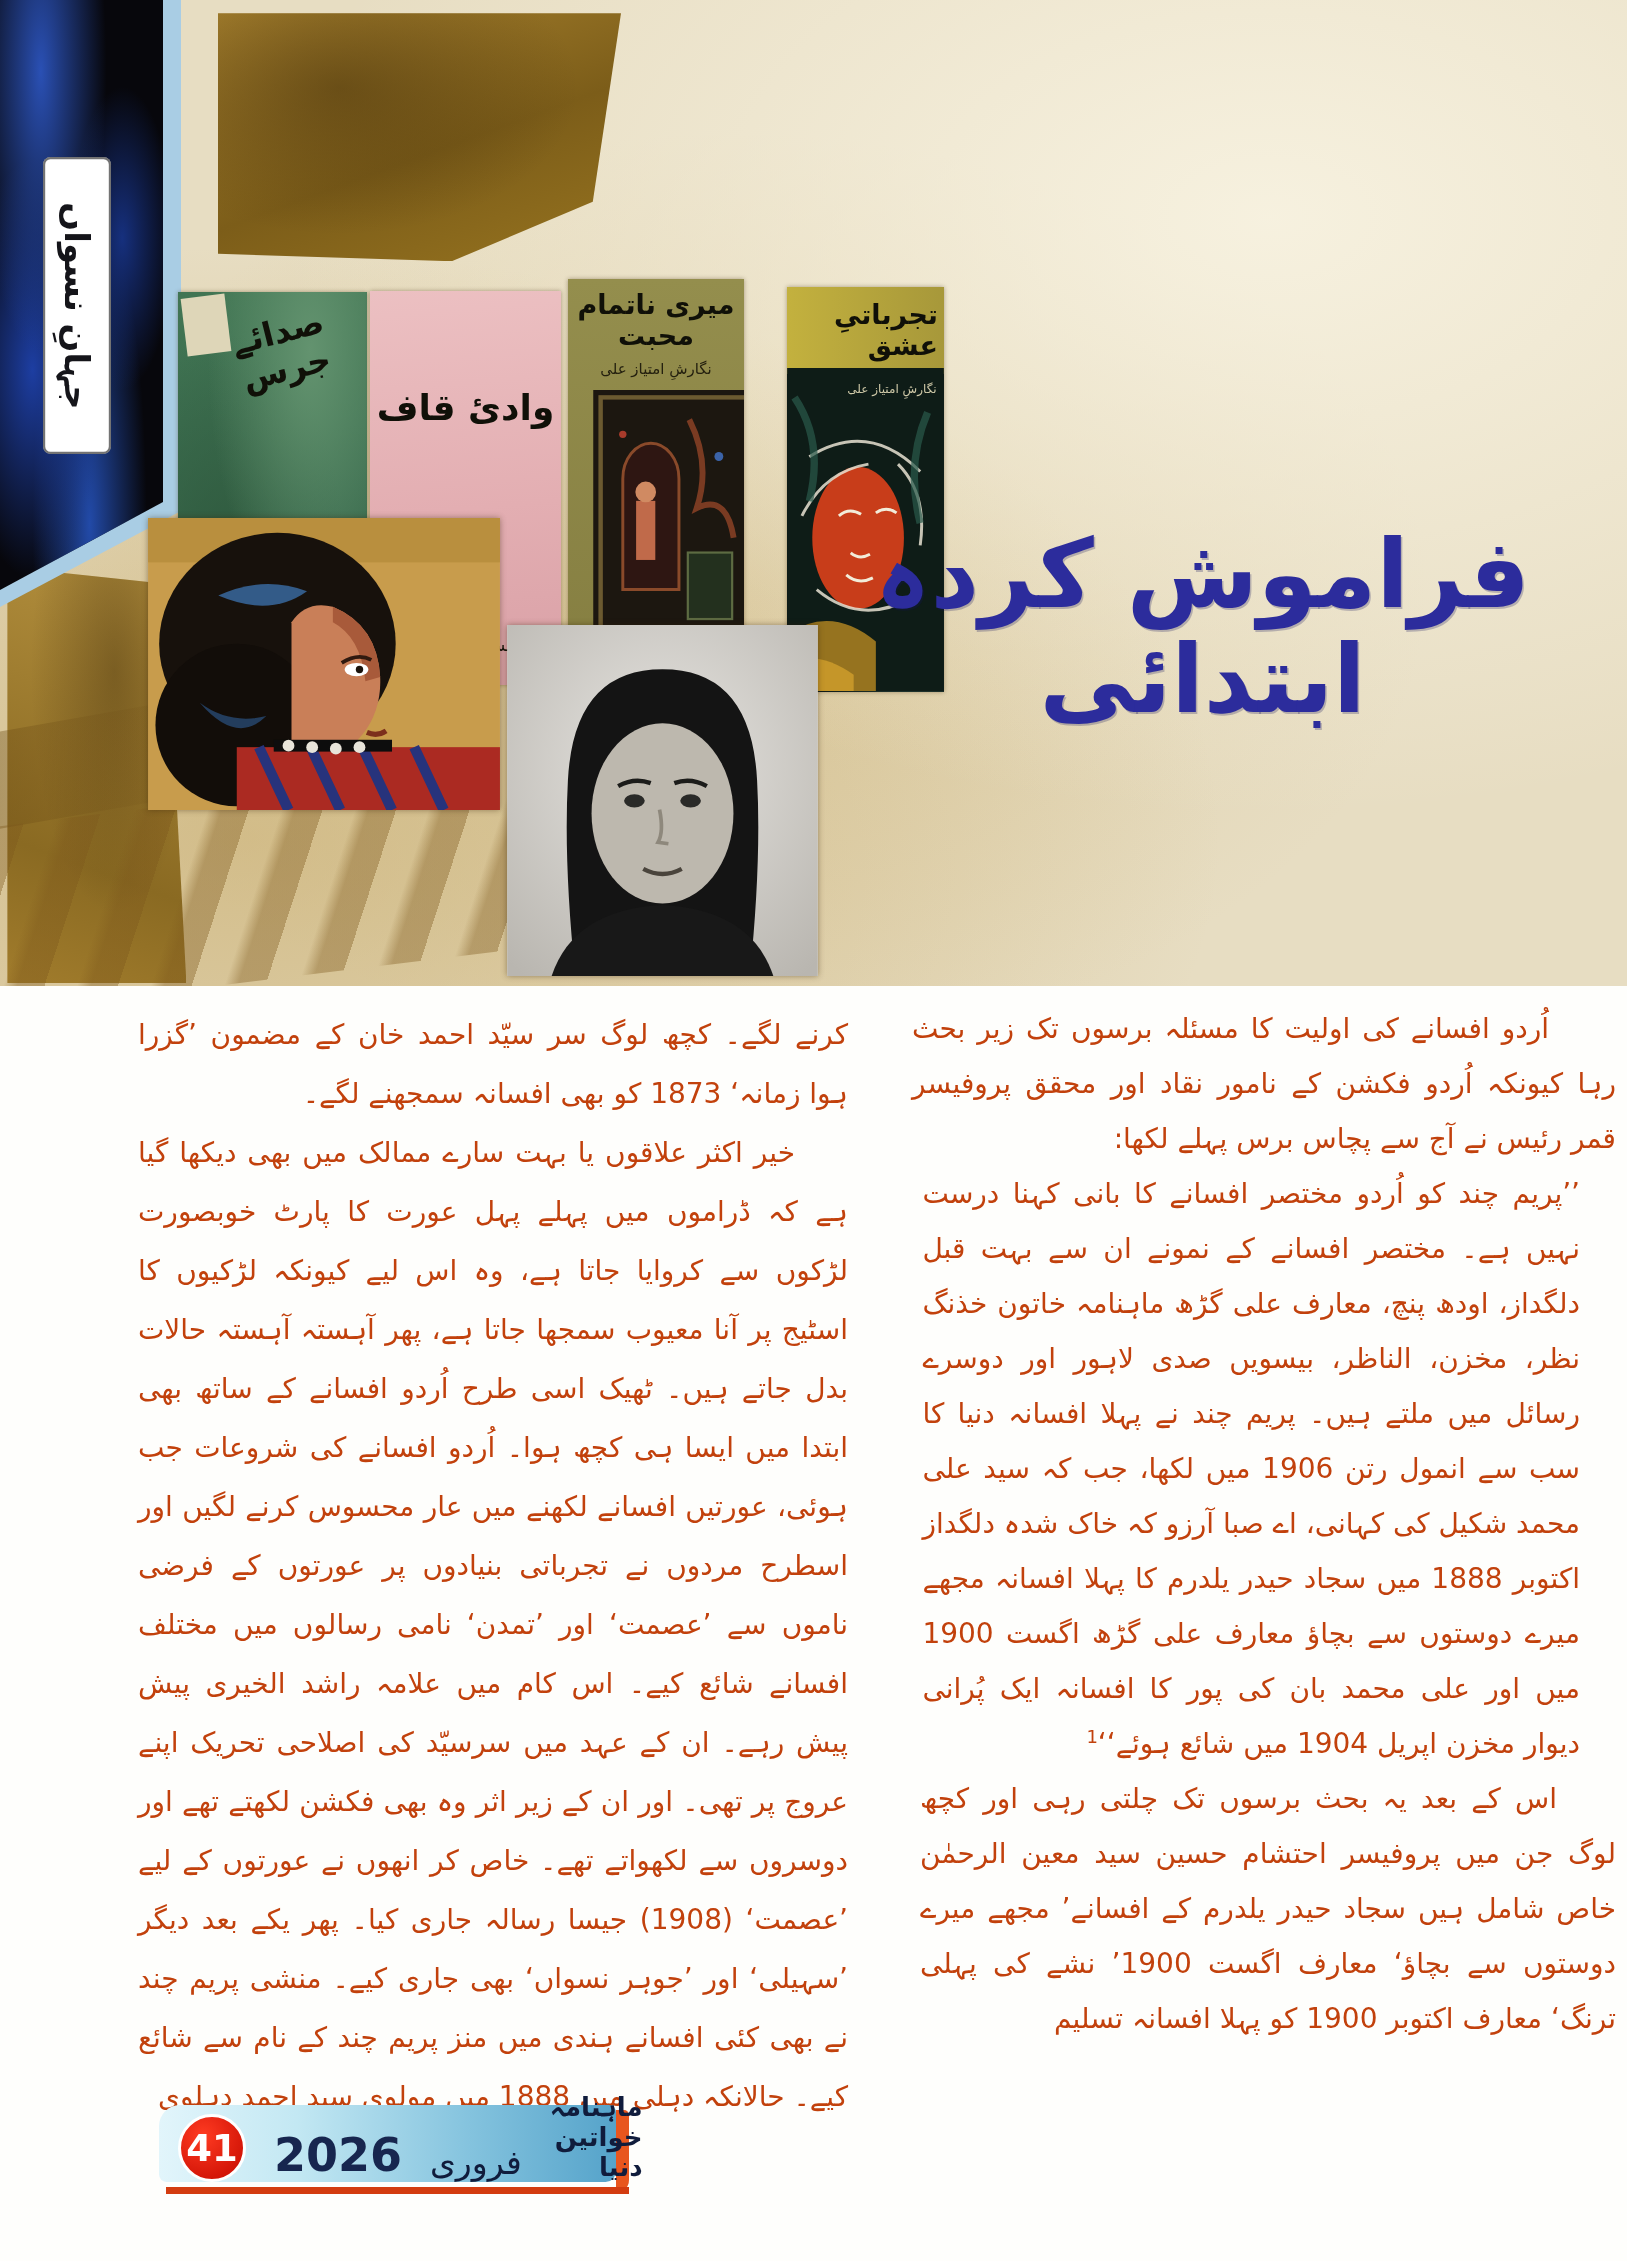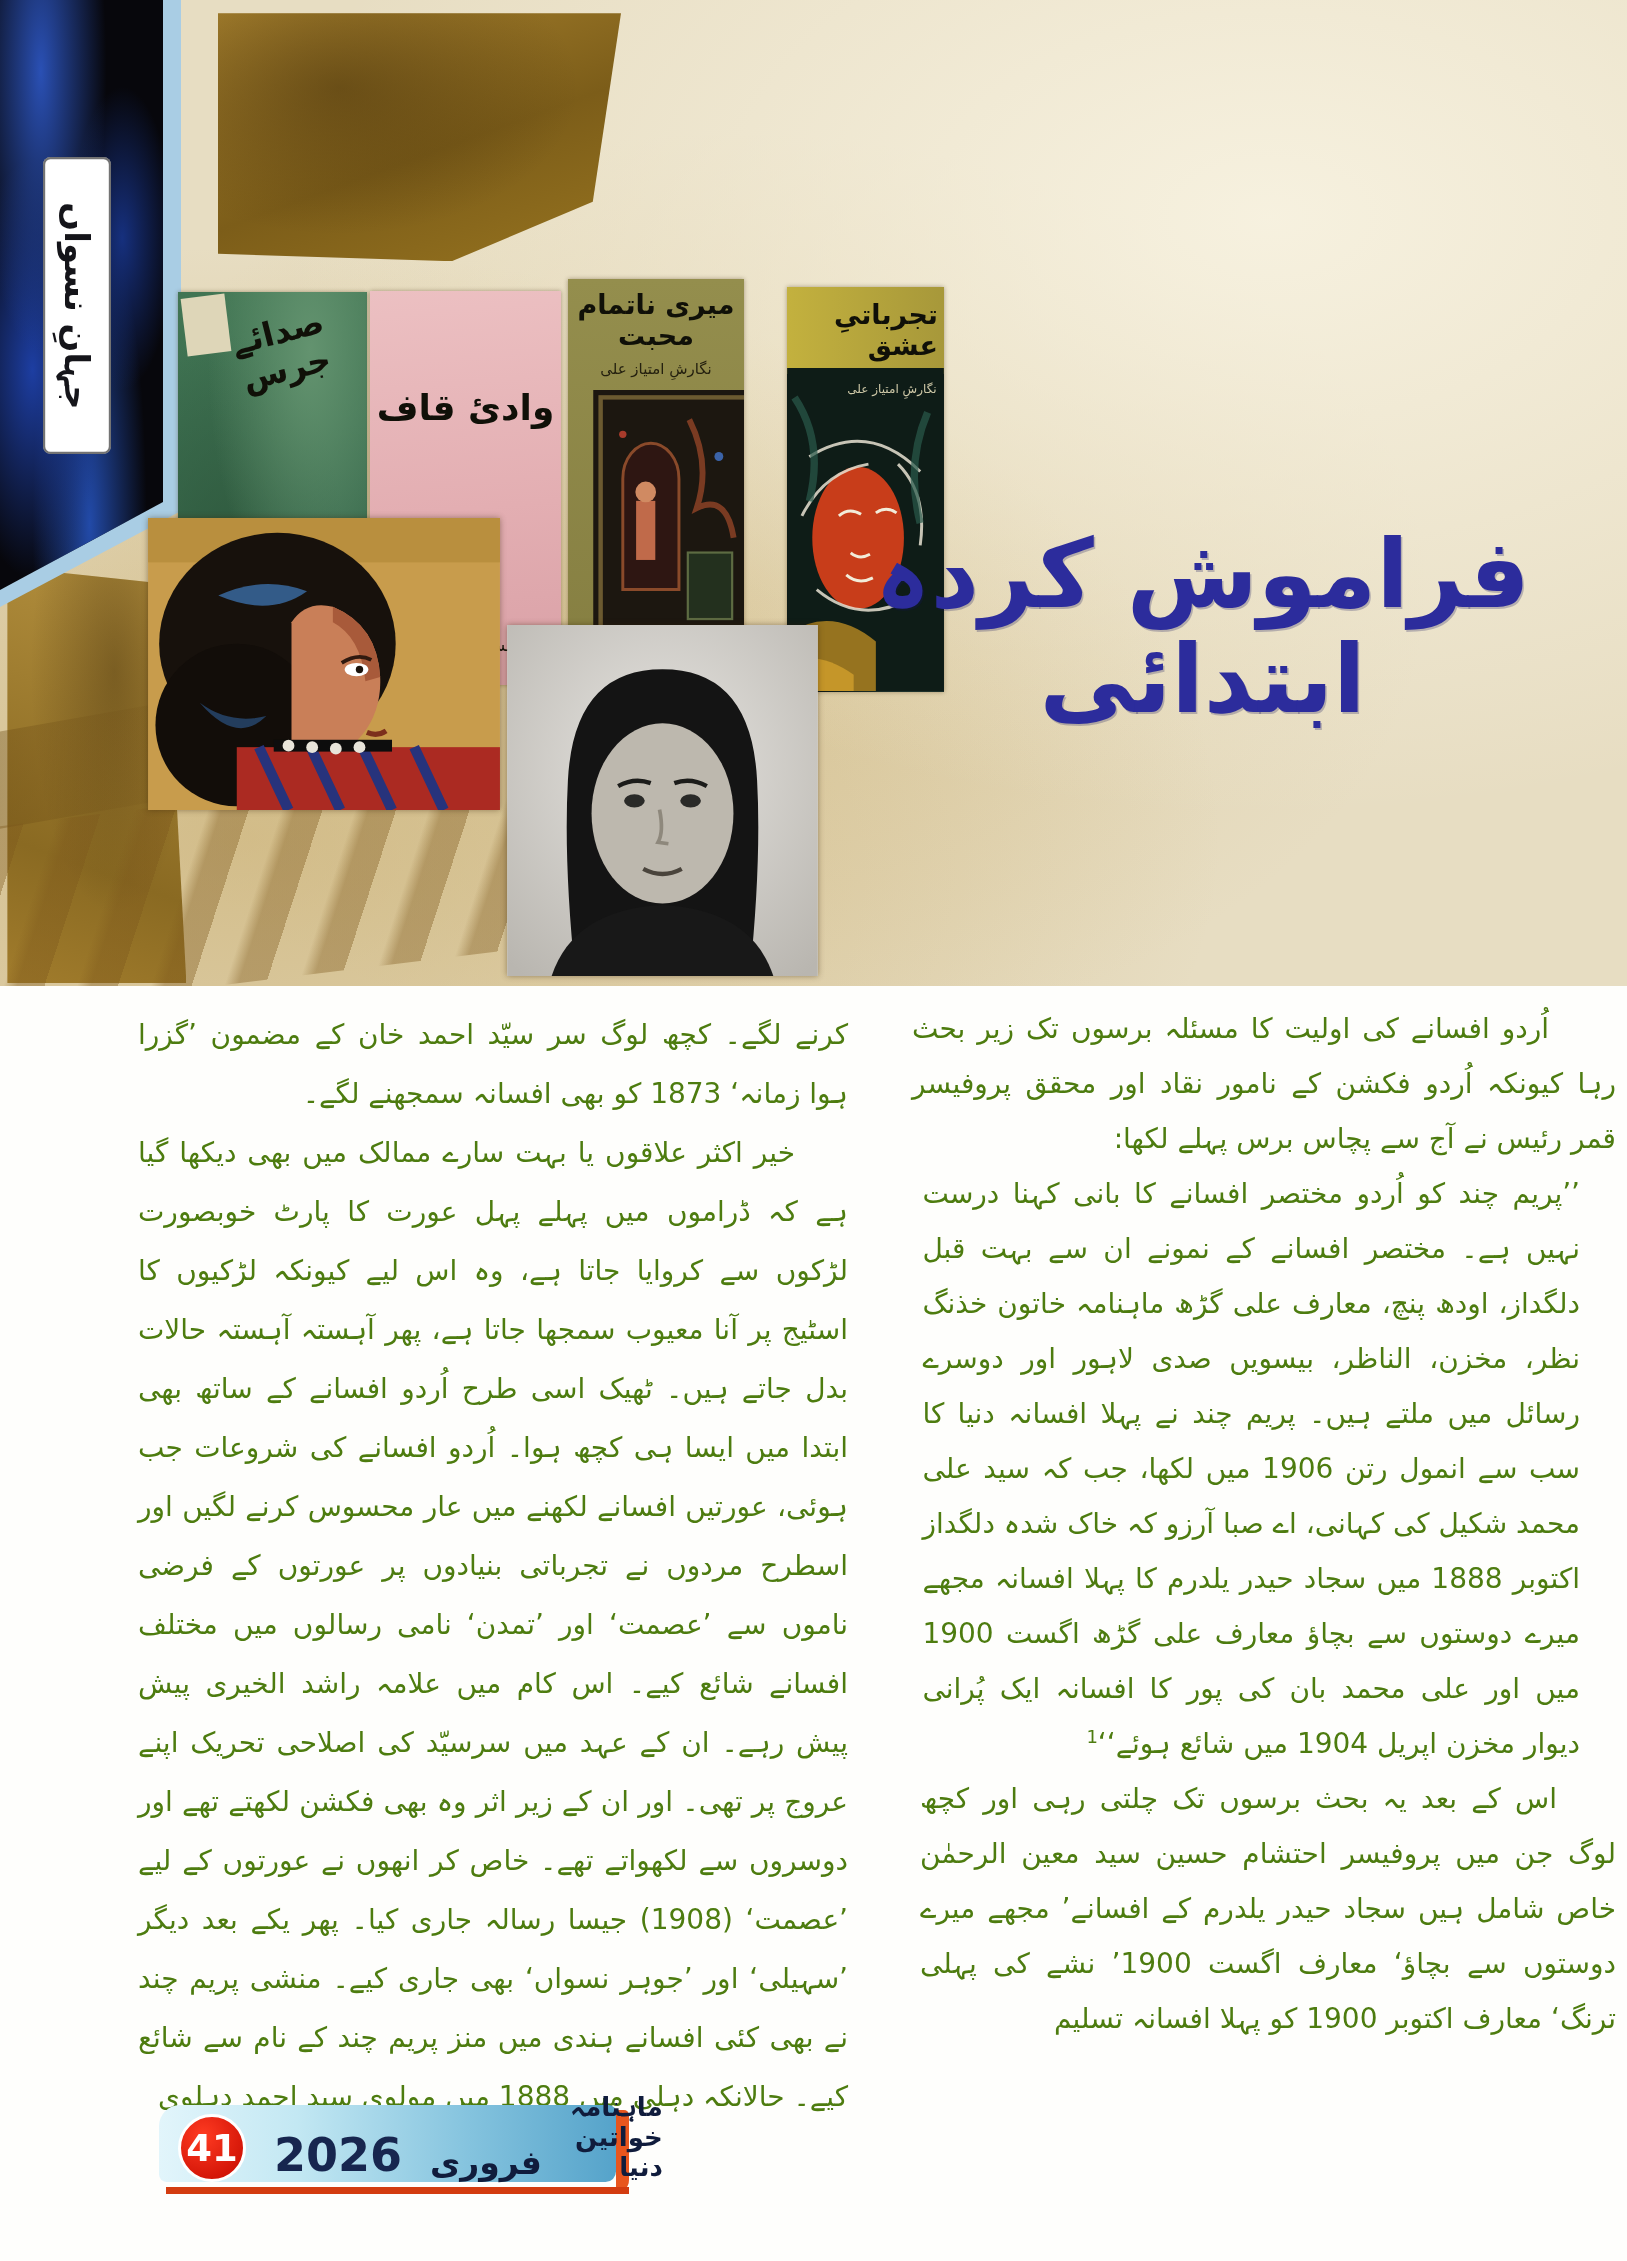--- a/index.html
+++ b/index.html
@@ -109,21 +109,21 @@
     position:absolute;right:21px;top:207px;width:311px;
     direction:rtl;text-align:left;font-size:41px;font-weight:bold;color:#10101c;
   }
   .headline{position:absolute;right:11px;top:522px;width:829px;direction:rtl;text-align:center;}
   .headline .l1{font-size:95px;font-weight:bold;color:#2c2c9c;line-height:1.1;
     text-shadow:1.5px 1.5px 0 rgba(20,20,90,.25);}
   .headline .l2{font-size:74px;font-weight:bold;color:#14140f;line-height:1.15;margin-top:21px;}
 
   
   .text-area{position:absolute;left:0;top:986px;width:1628px;height:1276px;background:#fefefc;}
-  .col{position:absolute;direction:rtl;color:#4d7c0f;text-align:justify;text-align-last:right;}
+  .col{position:absolute;direction:rtl;color:#c2410c;text-align:justify;text-align-last:right;}
   .col p{margin:0;}
   .col-right{left:912px;top:15px;width:704px;font-size:28px;line-height:55px;}
   .col-left{left:138px;top:19px;width:710px;font-size:28px;line-height:59px;}
   .col-right .p1{text-indent:67px;}
   .col-right .quote{margin:0 36px 0 10.4px;}
   .col-right .p2{text-indent:59px;margin-left:8px;}
   .col-left .p2{text-indent:53px;}
   sup.fn{font-size:18px;line-height:0;}
 
   
@@ -141,21 +141,21 @@
     position:absolute;left:166px;top:2187px;width:463px;height:6.7px;background:#d33c10;
   }
   .page-badge{
     width:68px;height:68px;border-radius:50%;
     background:radial-gradient(circle at 35% 30%,#ff3b22,#d31507 75%);
     border:3.7px solid #ffffff;box-sizing:border-box;
     display:flex;align-items:center;justify-content:center;
     color:#ffffff;font-size:37px;font-weight:bold;flex:0 0 auto;
   }
   .footer-year{font-size:46px;font-weight:bold;color:#17264f;}
-  .footer-month{font-size:33px;font-weight:bold;color:#101c3c;direction:rtl;}
+  .footer-month{font-size:33px;font-weight:normal;color:#101c3c;direction:rtl;}
   .footer-mag{font-size:26px;font-weight:bold;color:#101c3c;direction:rtl;}
 </style>
 </head>
 <body>
 
 <div class="page">
 
   <div class="top-collage">
     <div class="gold-block-top"></div>
     <div class="gold-block-left"></div>

